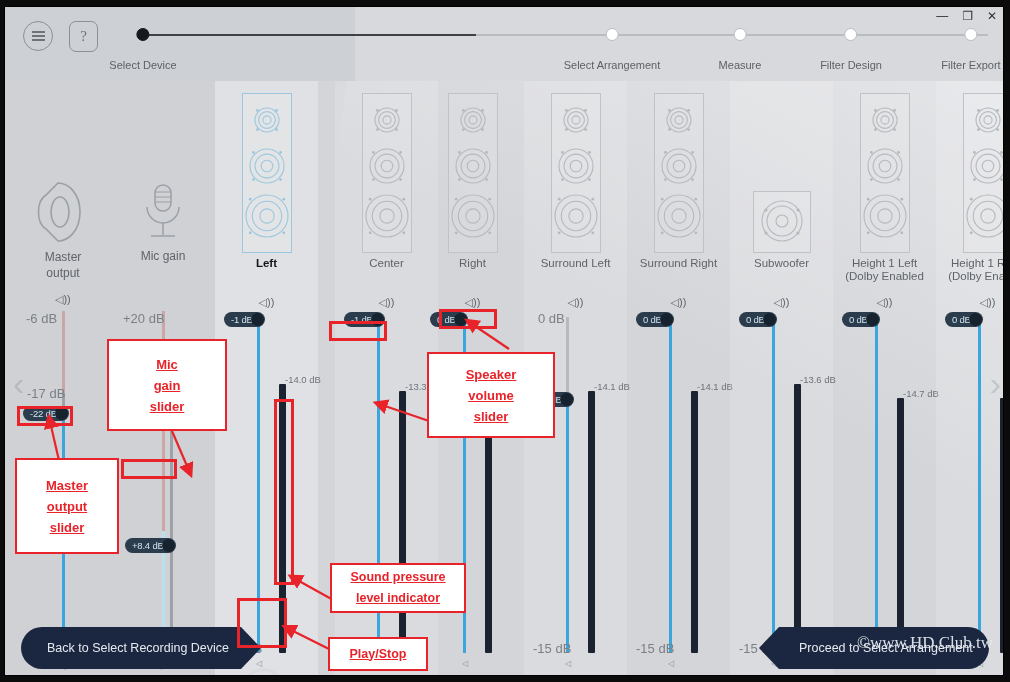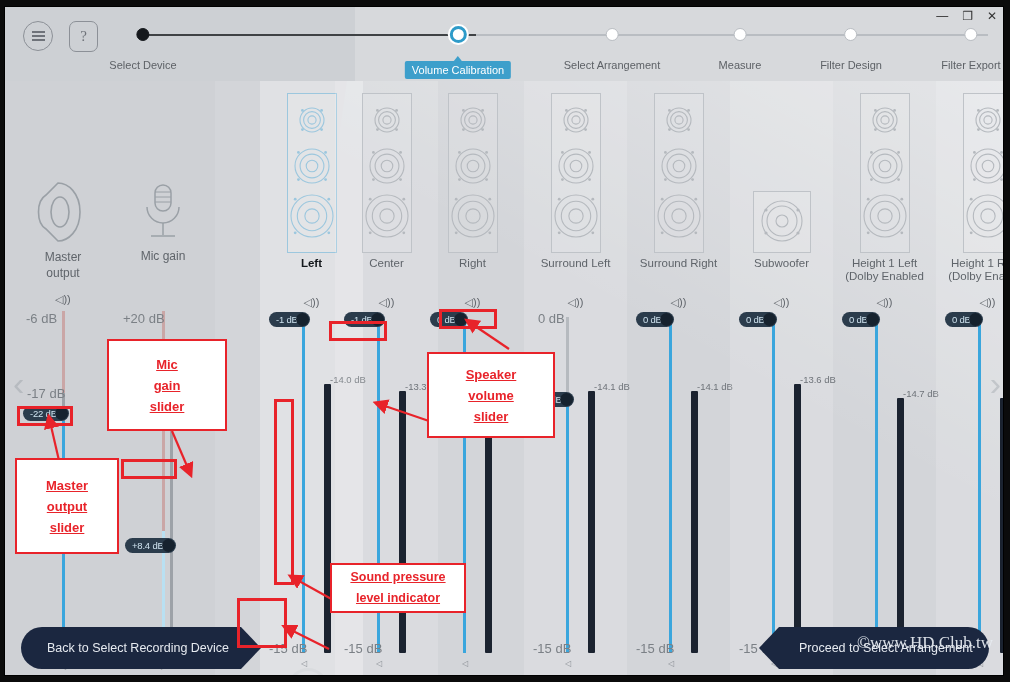--- a/index.html
+++ b/index.html
@@ -90,21 +90,21 @@
   .navarrow{
     position:absolute; color:#b7bbc0; font-size:34px; line-height:1;
     font-family:"Liberation Sans",sans-serif; font-weight:300;
   }
   #navleft { left:8px; top:285px; }
   #navright { right:4px; top:285px; }
 
   
   .ch { position:absolute; top:0; height:596px; }
   .ch.alt { background:rgba(255,255,255,0.16); }
-  .ch.sel { background:rgba(255,255,255,0.30);margin-left:45px; }
+  .ch.sel { background:rgba(255,255,255,0.30); }
 
   .spkbox{
     position:absolute; left:50%; transform:translateX(-50%);
     top:12px; width:50px; height:160px; border:1px solid #bfc3c8;
     background:rgba(255,255,255,0.10);
   }
   .spkbox.sel{ border-color:#9cc7de; }
   .spkbox.sub{ width:58px; height:62px; top:110px; }
   .chname{
     position:absolute; top:176px; left:0; width:100%; text-align:center;
@@ -218,24 +218,20 @@
       <span>?</span>
     </div>
 
     <div class="stepper">
       <div class="steprail">
         <div class="done" style="width:333px"></div>
       </div>
       <div class="step done" style="left:18px">
         <div class="dot"></div>
         <div class="steplabel">Select Device</div>
-      </div>
-      <div class="step current" style="left:333px">
-        <div class="dot"></div>
-        <div class="steplabel">Volume Calibration</div>
       </div>
       <div class="step" style="left:487px">
         <div class="dot"></div>
         <div class="steplabel">Select Arrangement</div>
       </div>
       <div class="step" style="left:615px">
         <div class="dot"></div>
         <div class="steplabel">Measure</div>
       </div>
       <div class="step" style="left:726px">
@@ -640,16 +636,19 @@
       <span>Speaker</span>
       <span>volume</span>
       <span>slider</span>
     </div>
 
     <div class="annbox" style="left:325px;top:482px;width:136px;height:50px;font-size:12.5px">
       <span>Sound pressure</span>
       <span>level indicator</span>
     </div>
 
+    <div class="annbox" style="left:323px;top:556px;width:100px;height:34px;font-size:12.5px">
+      <span>Play/Stop</span>
+    </div>
 
   </div>
  </div>
 </div>
 
 </body></html>

